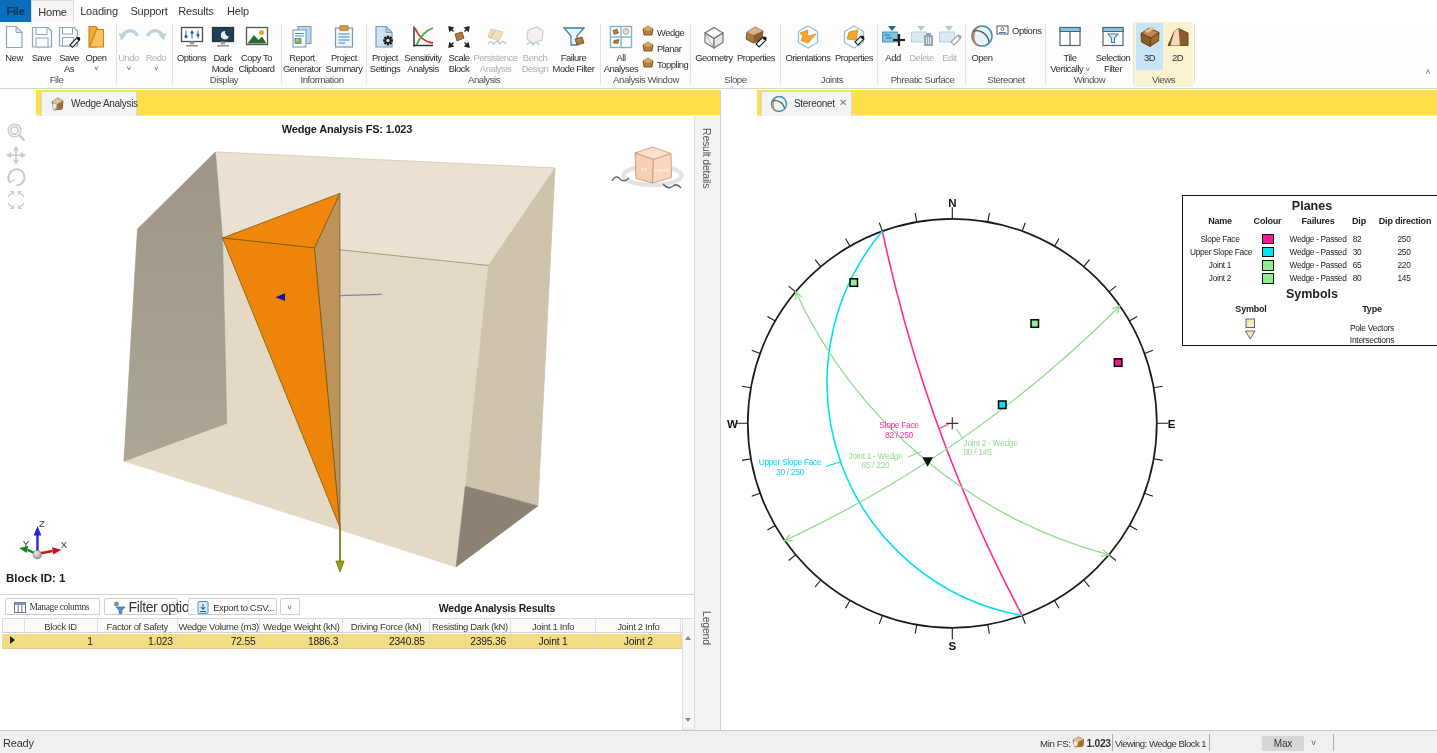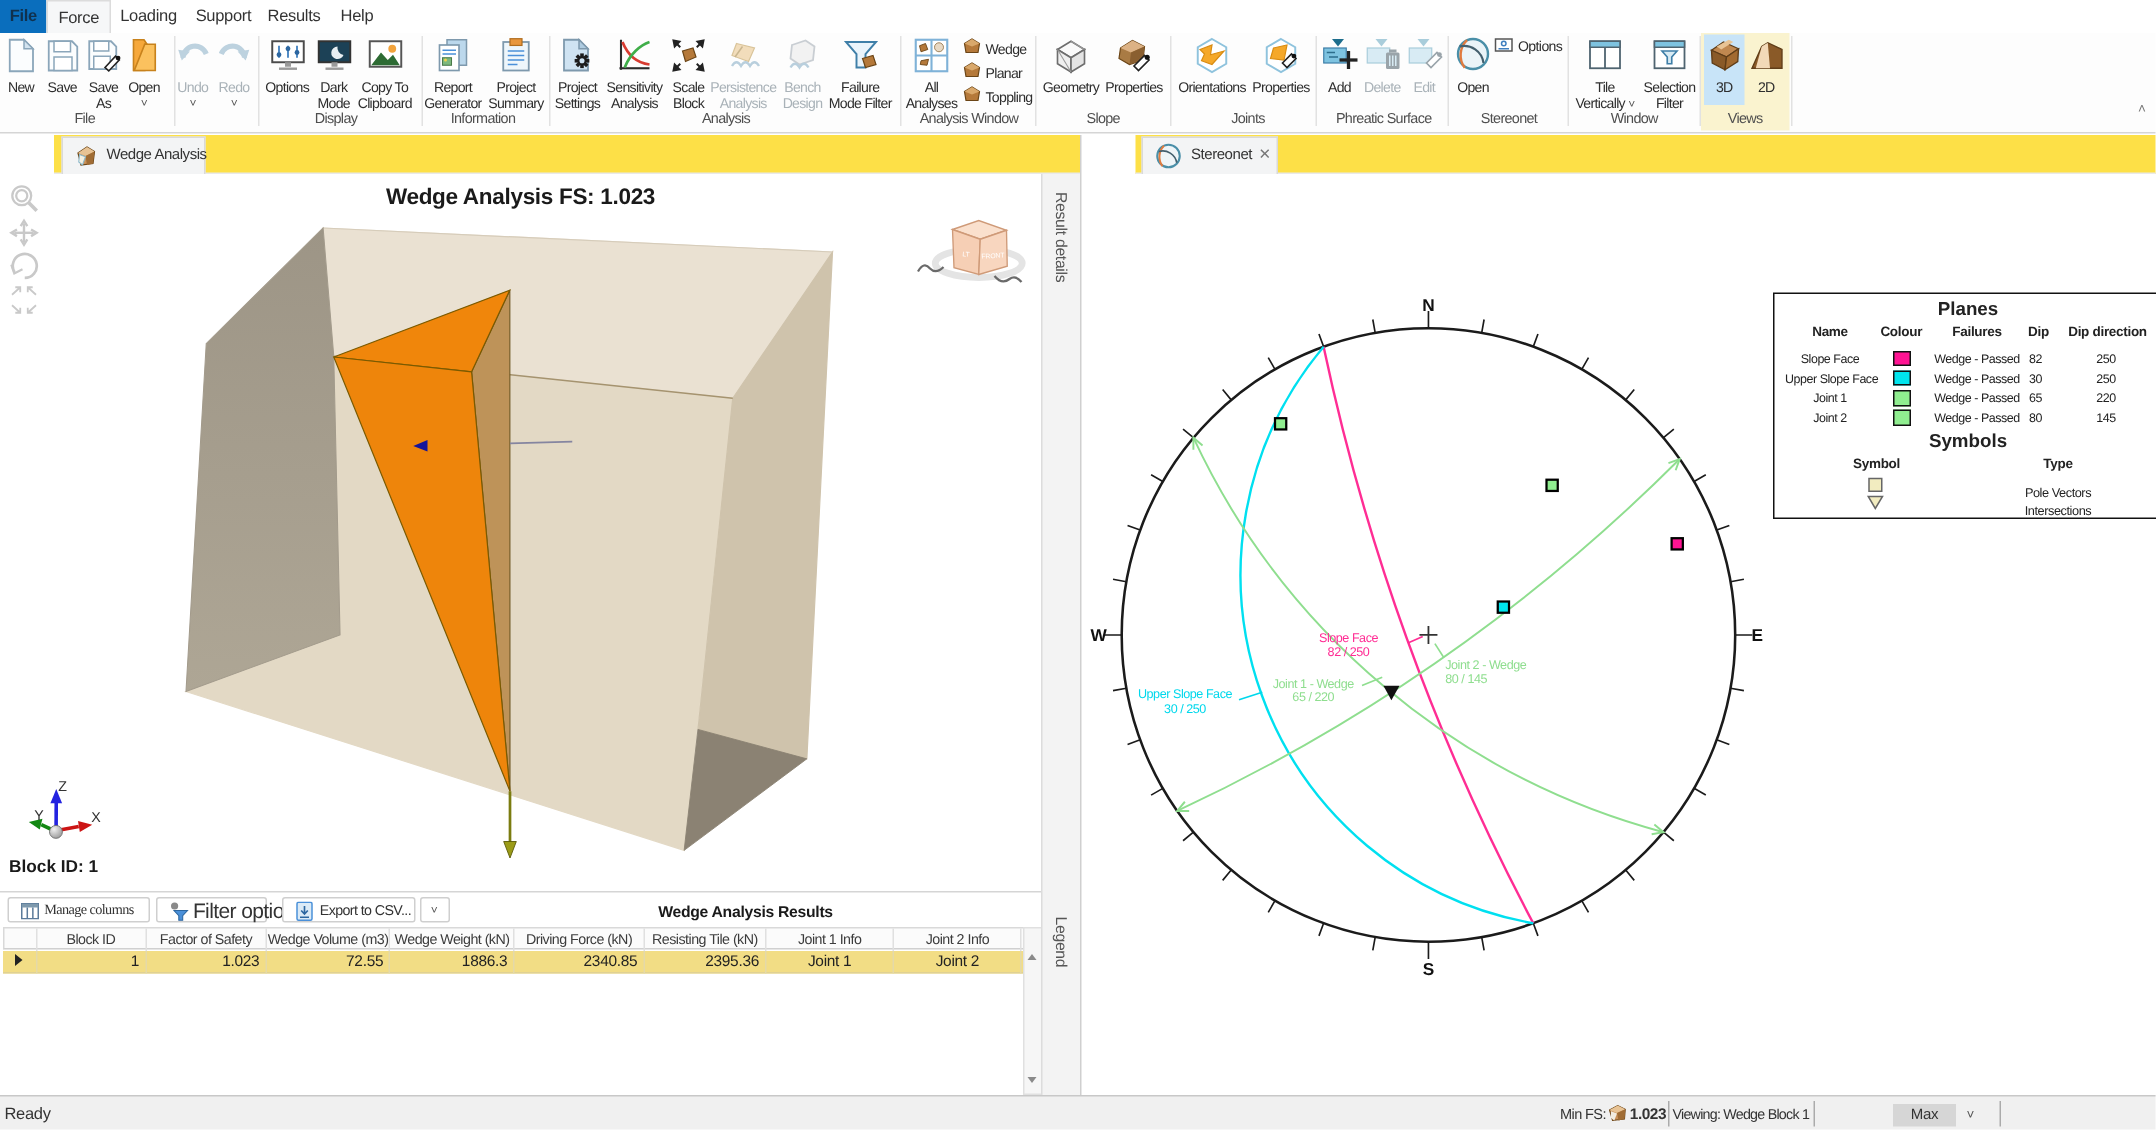--- a/index.html
+++ b/index.html
@@ -39,21 +39,21 @@
 .vtext{writing-mode:vertical-rl;font-size:10.5px;letter-spacing:-0.2px;color:#555;white-space:nowrap;}
 .lg{position:absolute;font-size:8.3px;letter-spacing:-0.3px;color:#222;text-align:center;white-space:nowrap;height:11px;line-height:11px;}
 .lg.b{font-weight:bold;font-size:9px;letter-spacing:-0.2px;}
 .sw{position:absolute;left:79px;width:12px;height:10.5px;border:1.2px solid #111;}
 </style>
 </head>
 <body>
 
 <div id="tabbar">
   <div id="filetab" class="mtab">File</div>
-  <div id="hometab" class="mtab">Force</div>
+  <div id="hometab" class="mtab">Home</div>
   <div class="mtab" style="left:79px;width:40px;">Loading</div>
   <div class="mtab" style="left:129px;width:40px;">Support</div>
   <div class="mtab" style="left:177px;width:38px;">Results</div>
   <div class="mtab" style="left:226px;width:24px;text-align:center;">Help</div>
 </div>
 
 <div id="ribbon">
 
 <div style="position:absolute;left:1134px;top:0;width:59px;height:65px;background:#faf3cf;"></div>
 <div style="position:absolute;left:1136px;top:1px;width:27px;height:47px;background:#c8e4f8;"></div>
@@ -600,21 +600,21 @@
       <path d="M9.7 181.5 A8 8 0 1 1 16.5 185.3" stroke-width="1.8"></path>
       <path d="M7.5 176.5L9.5 182.3L15 179.5" stroke-width="1.4"></path>
     </g>
     <g stroke="#c9c9c9" fill="none" stroke-width="1.2">
       <path d="M8 196.5L13.5 191.5M13.5 194.8V191.5H10.2"></path>
       <path d="M24 196.5L18.5 191.5M18.5 194.8V191.5H21.8"></path>
       <path d="M8 203.5L13.5 208.5M13.5 205.2V208.5H10.2"></path>
       <path d="M24 203.5L18.5 208.5M18.5 205.2V208.5H21.8"></path>
     </g>
   </svg>
-  <div style="position:absolute;left:0;top:7px;width:694px;text-align:center;font-size:15px;letter-spacing:-0.2px;font-weight:bold;color:#1a1a1a;">Wedge Analysis FS: 1.023</div>
+  <div style="position:absolute;left:0;top:7px;width:694px;text-align:center;font-size:11px;letter-spacing:-0.2px;font-weight:bold;color:#1a1a1a;">Wedge Analysis FS: 1.023</div>
   <div style="position:absolute;left:6px;top:456px;font-size:11.5px;font-weight:bold;color:#1a1a1a;">Block ID: 1</div>
   </div>
   <div class="vstrip" style="left:694px;top:26px;width:26px;height:478px;">
     <div class="vtext" style="position:absolute;left:6px;top:12px;">Result details</div>
   </div>
   <div id="tablearea">
 
     <div class="tbtn" style="left:4.5px;width:95.5px;">
       <svg style="position:absolute;left:8px;top:2.5px;" width="12" height="11" viewBox="0 0 12 11">
           <rect x="0.5" y="0.5" width="11" height="10" fill="#fff" stroke="#5a7a9a" stroke-width="1"></rect>
@@ -642,21 +642,21 @@
     <div class="tbtn" style="left:279.5px;width:20px;text-align:center;"><span style="font-size:8px;color:#555;">˅</span></div>
     <div style="position:absolute;left:350px;top:7px;width:294px;text-align:center;font-size:10.5px;font-weight:bold;color:#1a1a1a;letter-spacing:-0.2px;">Wedge Analysis Results</div>
 
     <div style="position:absolute;left:2px;top:23px;width:679.5px;height:15px;background:#fbfbfb;border-top:1px solid #d9d9d9;border-bottom:1px solid #d0d0d0;border-left:1px solid #d9d9d9;"></div>
     <div class="hcell" style="left:2.5px;top:24px;width:22px;"></div>
     <div class="hcell" style="left:24.5px;top:24px;width:73.2px;">Block ID</div>
     <div class="hcell" style="left:97.7px;top:24px;width:80.2px;">Factor of Safety</div>
     <div class="hcell" style="left:177.9px;top:24px;width:82.6px;">Wedge Volume (m3)</div>
     <div class="hcell" style="left:260.5px;top:24px;width:82.7px;">Wedge Weight (kN)</div>
     <div class="hcell" style="left:343.2px;top:24px;width:86.7px;">Driving Force (kN)</div>
-    <div class="hcell" style="left:429.9px;top:24px;width:81.1px;">Resisting Tile (kN)</div>
+    <div class="hcell" style="left:429.9px;top:24px;width:81.1px;">Resisting Dark (kN)</div>
     <div class="hcell" style="left:511px;top:24px;width:85.2px;">Joint 1 Info</div>
     <div class="hcell" style="left:596.2px;top:24px;width:85.2px;">Joint 2 Info</div>
 
     <div style="position:absolute;left:2px;top:39px;width:679.5px;height:15px;background:#F2DD85;border-bottom:1px solid #e0d193;"></div>
     <div class="dcell" style="left:2.5px;top:39px;width:22px;">
         <span style="position:absolute;left:7px;top:2px;width:0;height:0;border-left:5px solid #222;border-top:4px solid transparent;border-bottom:4px solid transparent;"></span>
       </div>
     <div class="dcell" style="left:24.5px;top:39px;width:73.2px;text-align:right;padding-right:4px;">1</div>
     <div class="dcell" style="left:97.7px;top:39px;width:80.2px;text-align:right;padding-right:4px;">1.023</div>
     <div class="dcell" style="left:177.9px;top:39px;width:82.6px;text-align:right;padding-right:4px;">72.55</div>

